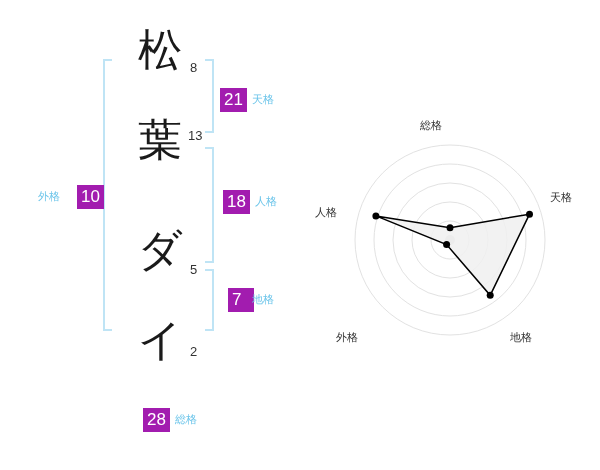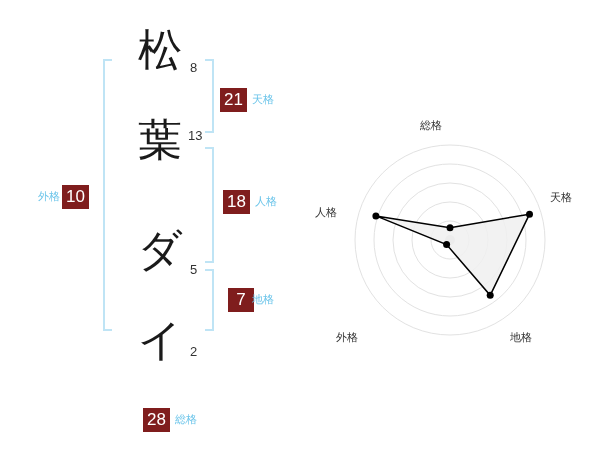--- a/index.html
+++ b/index.html
@@ -39,25 +39,24 @@
   }
   .kanji-stroke {
     position: absolute;
     font-size: 13px;
     color: #333333;
     font-family: "Liberation Sans", sans-serif;
   }
 
   .badge {
     position: absolute;
-    background: #7f1d1d;
+    background: #a21caf;
     color: #ffffff;
     font-size: 17px;
     font-family: "Liberation Sans", sans-serif;
-    text-align: center;
     line-height: 24px;
     height: 24px;
     min-width: 26px;
     padding: 0 4px;
     box-sizing: border-box;
   }
   .badge-label {
     position: absolute;
     color: #6cc5ea;
     font-size: 11px;
@@ -106,21 +105,21 @@
       <polyline points="112,60 104,60 104,330 112,330" fill="none" stroke="#bfe4f5" stroke-width="2"></polyline>
 
       <polyline points="205,60 213,60 213,132 205,132" fill="none" stroke="#bfe4f5" stroke-width="2"></polyline>
 
       <polyline points="205,148 213,148 213,262 205,262" fill="none" stroke="#bfe4f5" stroke-width="2"></polyline>
 
       <polyline points="205,270 213,270 213,330 205,330" fill="none" stroke="#bfe4f5" stroke-width="2"></polyline>
     </svg>
 
     <div class="badge-label" style="left:38px; top:185px;">外格</div>
-    <div class="badge" style="left:62px; top:185px;">10</div>
+    <div class="badge" style="left:77px; top:185px;">10</div>
 
     <div class="badge" style="left:220px; top:88px;">21</div>
     <div class="badge-label" style="left:252px; top:88px;">天格</div>
 
     <div class="badge" style="left:223px; top:190px;">18</div>
     <div class="badge-label" style="left:255px; top:190px;">人格</div>
 
     <div class="badge" style="left:228px; top:288px;">7</div>
     <div class="badge-label" style="left:252px; top:288px;">地格</div>
 

